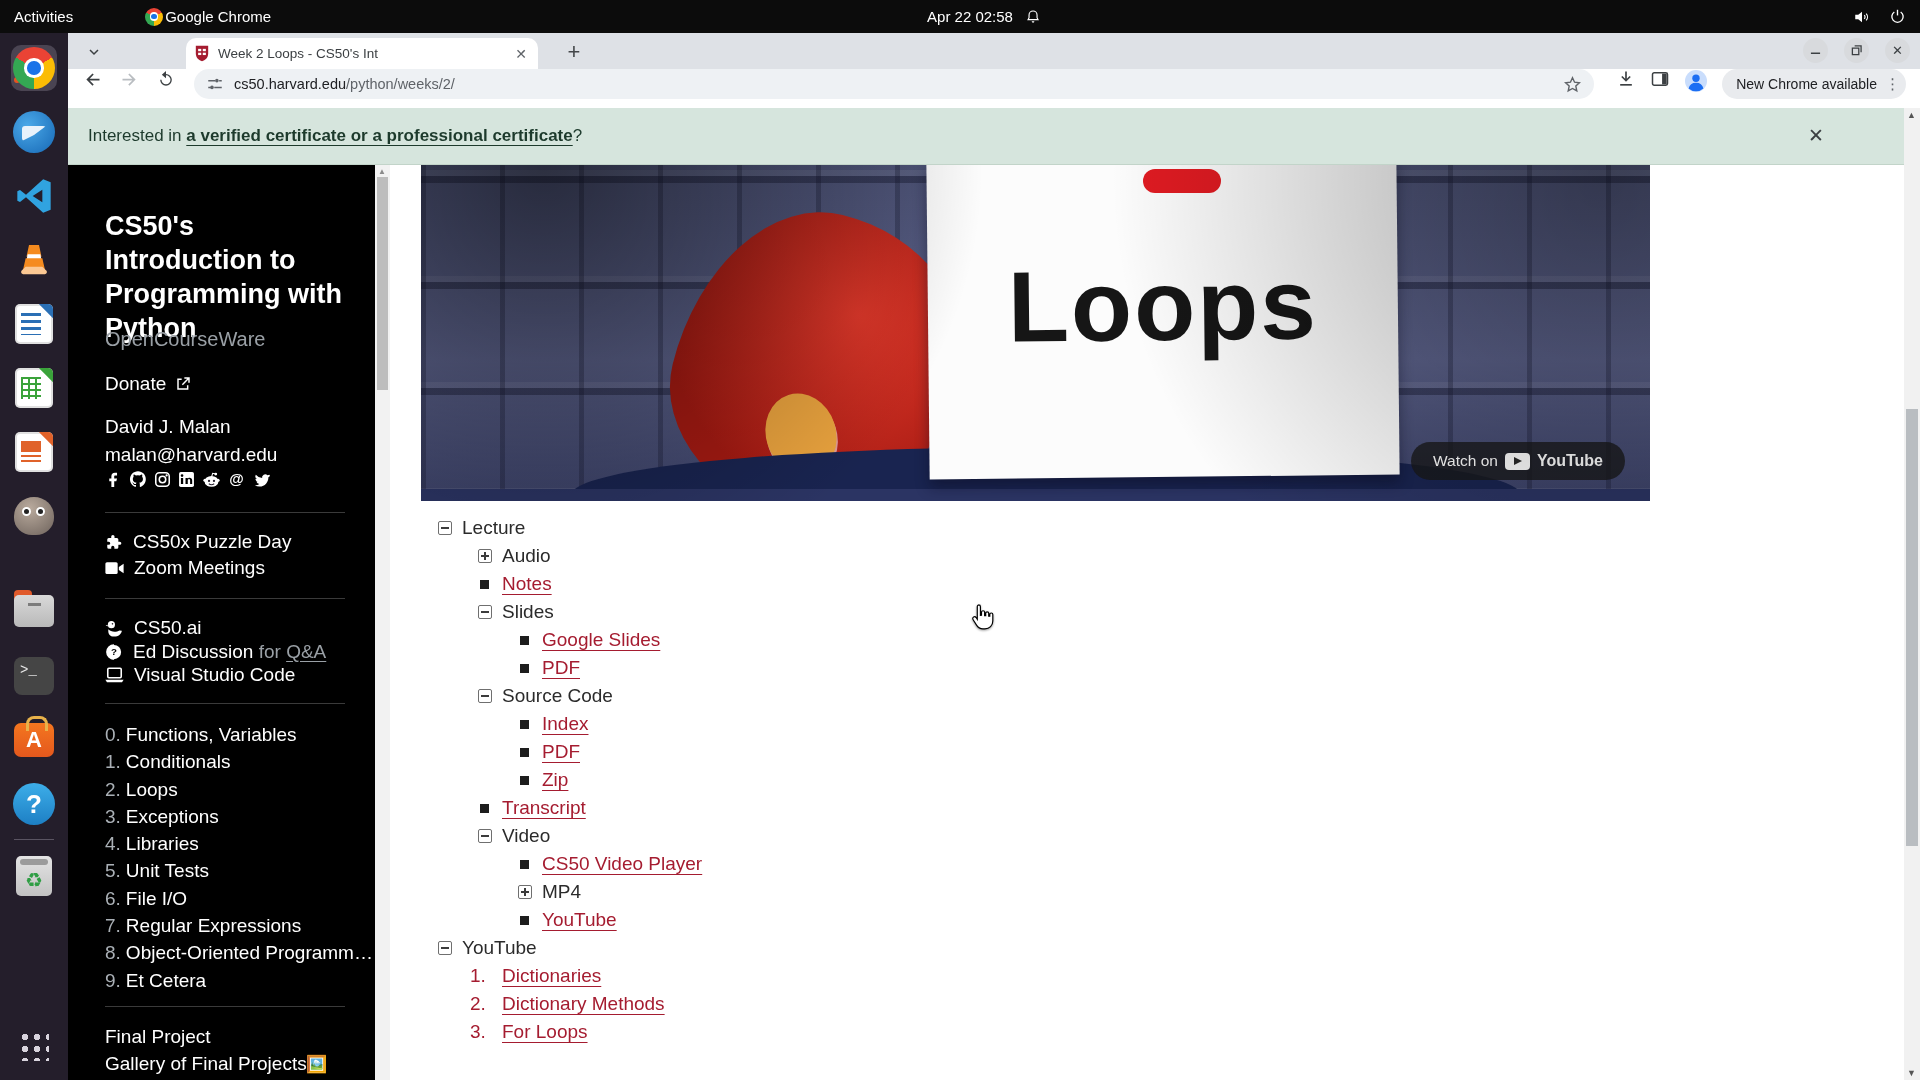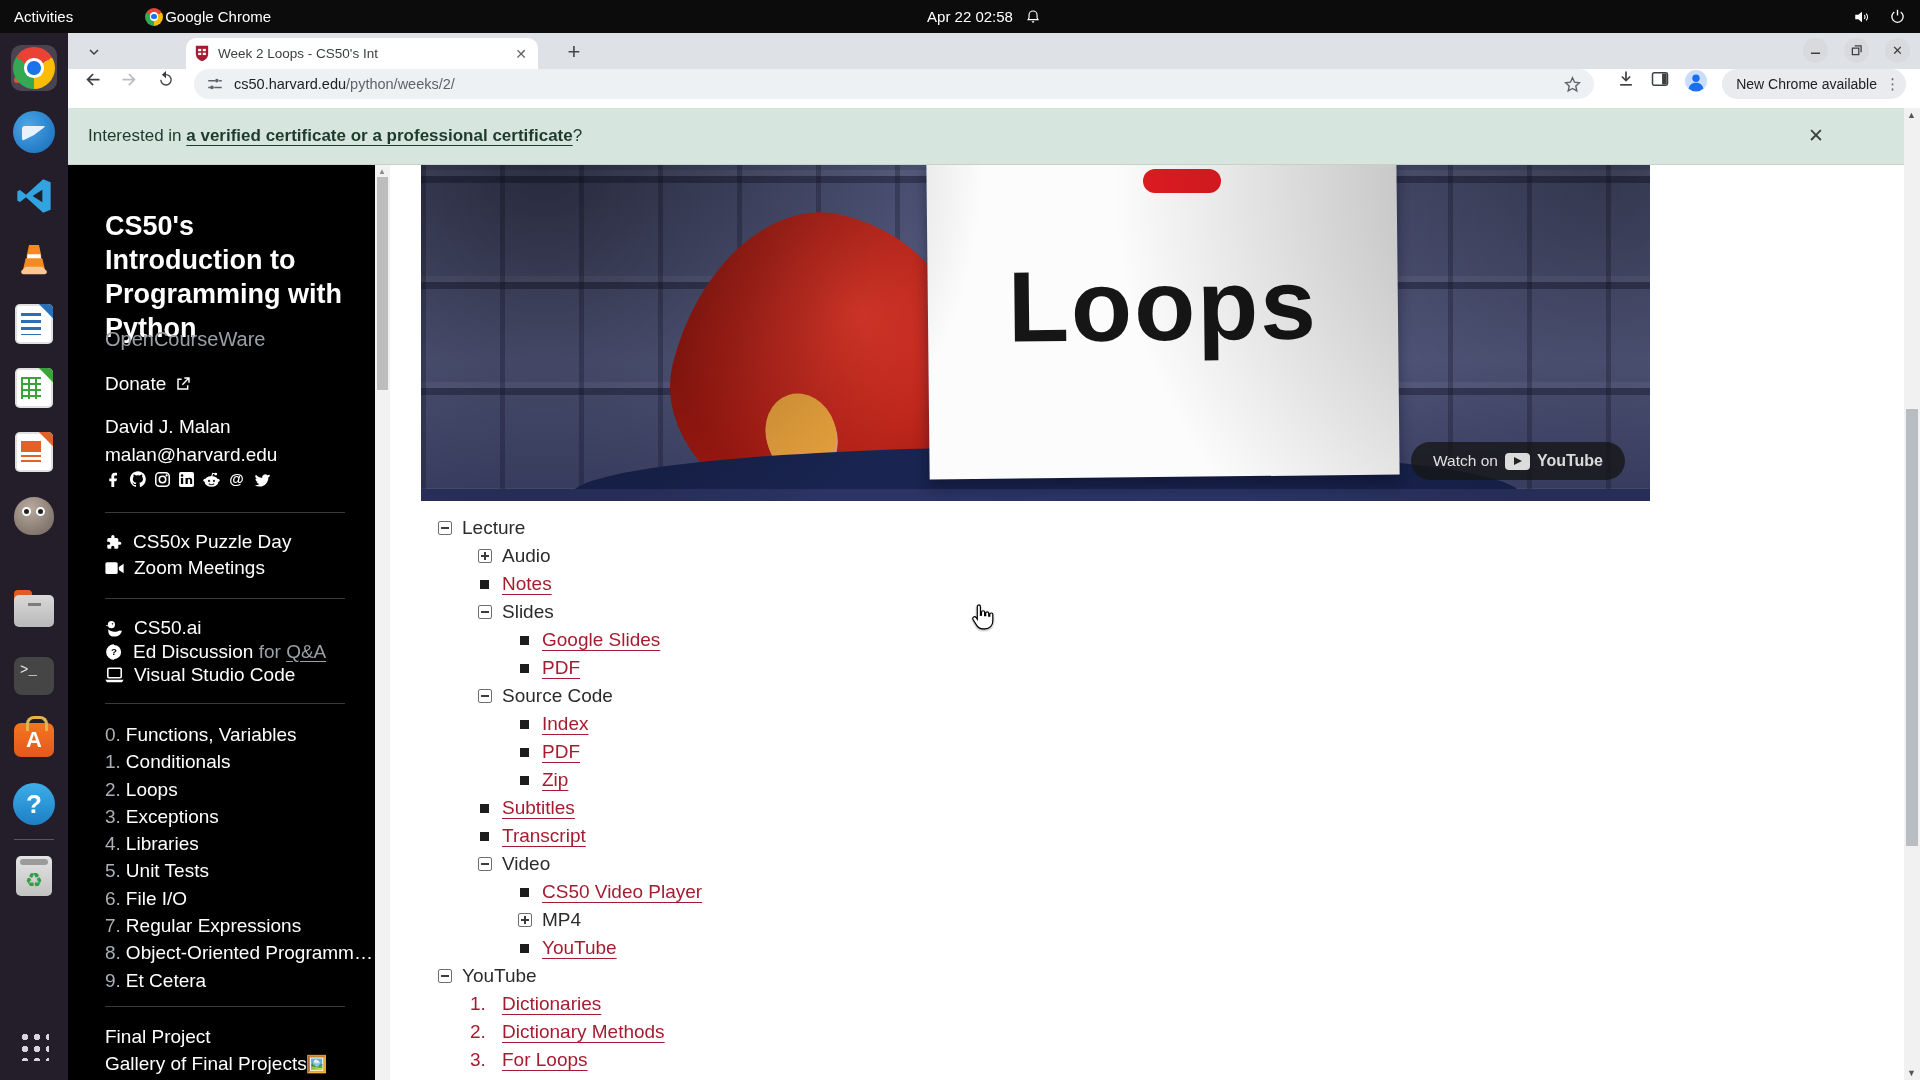--- a/index.html
+++ b/index.html
@@ -520,24 +520,20 @@
         <div class="trow lvl2">
             <span class="tico blt"></span>
             <a class="tlink">PDF</a>
           </div>
         <div class="trow lvl2">
             <span class="tico blt"></span>
             <a class="tlink">Zip</a>
           </div>
         <div class="trow lvl1">
             <span class="tico blt"></span>
-            <a class="tlink">Subtitles</a>
-          </div>
-        <div class="trow lvl1">
-            <span class="tico blt"></span>
             <a class="tlink">Transcript</a>
           </div>
         <div class="trow lvl1">
             <span class="tico box minus"></span>
             <span>Video</span>
           </div>
         <div class="trow lvl2">
             <span class="tico blt"></span>
             <a class="tlink">CS50 Video Player</a>
           </div>

